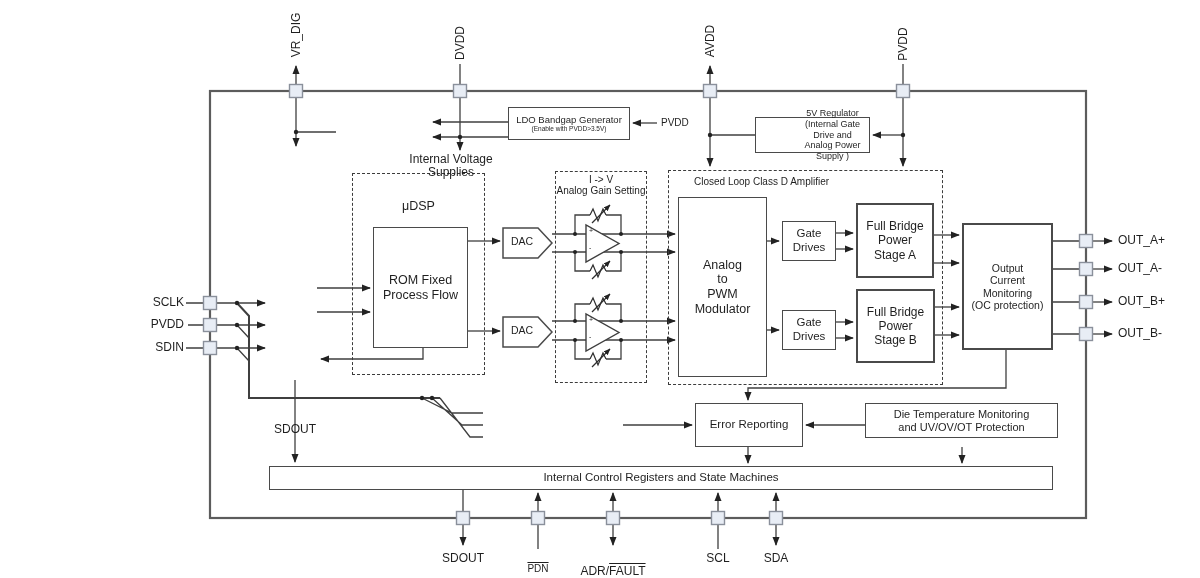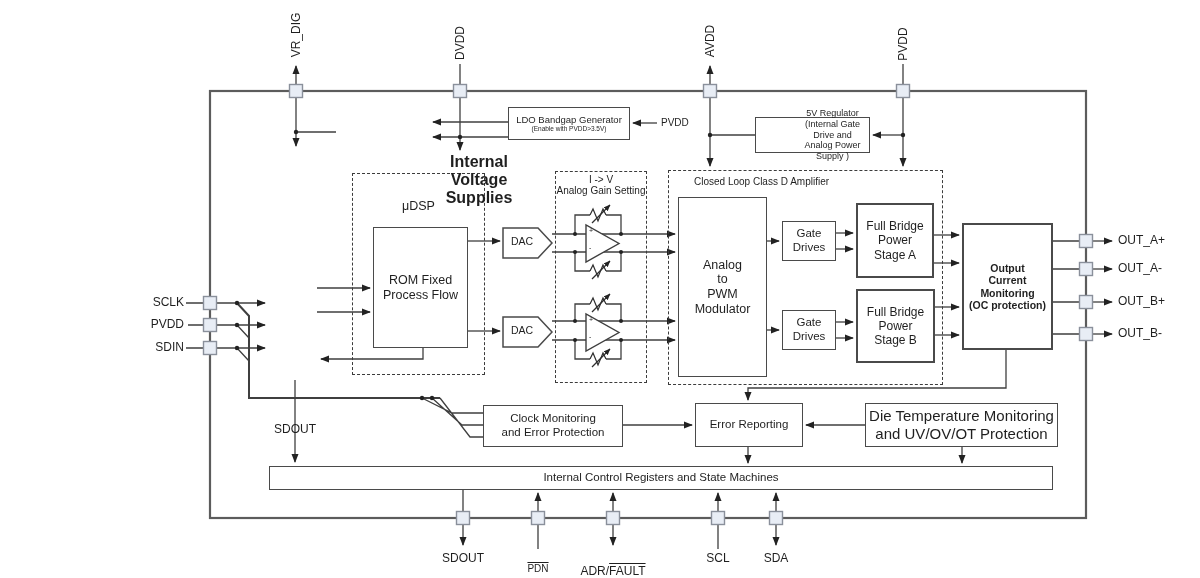--- a/index.html
+++ b/index.html
@@ -206,29 +206,27 @@
   <div class="block" style="left:782px;top:310px;width:54px;height:40px;font-size:11.5px;">Gate
 Drives</div>
 
   <div class="block thick" style="left:856px;top:203px;width:78px;height:75px;font-size:12px;">Full Bridge
 Power
 Stage A</div>
   <div class="block thick" style="left:856px;top:289px;width:79px;height:74px;font-size:12px;">Full Bridge
 Power
 Stage B</div>
 
-  <div class="block thick" style="left:962px;top:223px;width:91px;height:127px;font-size:10.5px;font-weight:bold;">Output
+  <div class="block thick" style="left:962px;top:223px;width:91px;height:127px;font-size:10.5px;">Output
 Current
 Monitoring
 (OC protection)</div>
 
-  <div class="block" style="left:483px;top:405px;width:140px;height:42px;font-size:11.5px;">Clock Monitoring
-and Error Protection</div>
   <div class="block" style="left:695px;top:403px;width:108px;height:44px;font-size:11.5px;">Error Reporting</div>
-  <div class="block" style="left:865px;top:403px;width:193px;height:44px;font-size:15px;">Die Temperature Monitoring
+  <div class="block" style="left:865px;top:403px;width:193px;height:35px;font-size:11px;">Die Temperature Monitoring
 and UV/OV/OT Protection</div>
 
   <div class="block" style="left:269px;top:466px;width:784px;height:24px;font-size:11.5px;">Internal Control Registers and State Machines</div>
 
   <div class="vlabel" style="left:266px;top:28px;">VR_DIG</div>
   <div class="vlabel" style="left:430px;top:36px;">DVDD</div>
   <div class="vlabel" style="left:680px;top:34px;">AVDD</div>
   <div class="vlabel" style="left:873px;top:37px;">PVDD</div>
 
   <div class="lbl r" style="left:134px;top:296px;width:50px;font-size:12px;">SCLK</div>
@@ -243,17 +241,17 @@
   <div class="lbl c" style="left:433px;top:552px;width:60px;font-size:12px;">SDOUT</div>
   <div class="lbl c" style="left:520px;top:552px;width:36px;font-size:10px;">
     <span class="ov">PDN</span>
   </div>
   <div class="lbl c" style="left:570px;top:552px;width:86px;font-size:12px;">
     <span>ADR/</span><span class="ov">FAULT</span>
   </div>
   <div class="lbl c" style="left:702px;top:552px;width:32px;font-size:12px;">SCL</div>
   <div class="lbl c" style="left:759px;top:552px;width:34px;font-size:12px;">SDA</div>
 
-  <div class="lbl c" style="left:420px;top:153px;width:118px;font-size:16px;font-weight:bold;">Internal Voltage Supplies</div>
+  <div class="lbl c" style="left:392px;top:153px;width:118px;font-size:12px;">Internal Voltage Supplies</div>
   <div class="lbl l" style="left:661px;top:117px;width:34px;font-size:10px;">PVDD</div>
   <div class="lbl c" style="left:268px;top:423px;width:54px;font-size:12px;">SDOUT</div>
 
 </div>
 
 </body></html>

